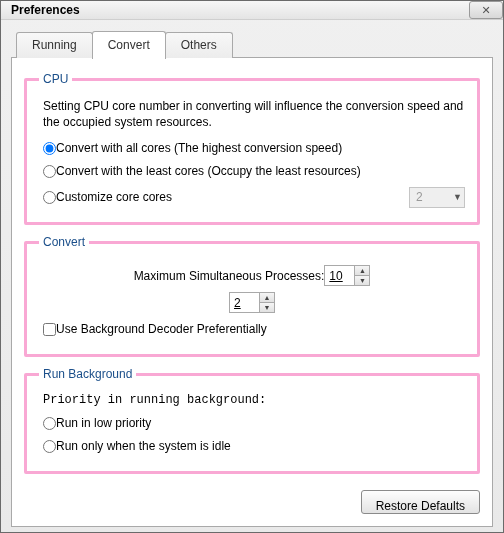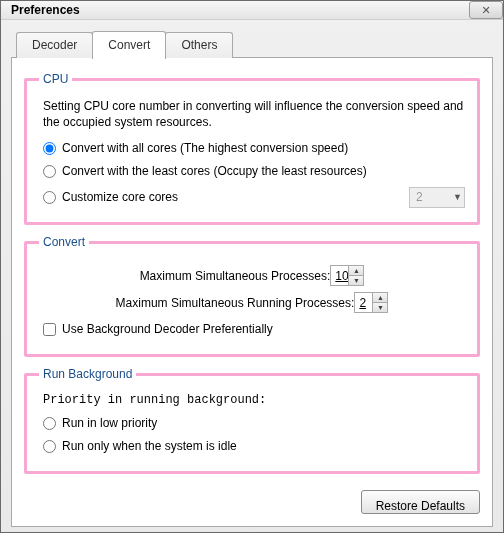--- a/index.html
+++ b/index.html
@@ -101,21 +101,20 @@
     color: #1b4f8a;
     font-size: 12px;
   }
   .desc {
     margin: 2px 0 8px 4px;
     line-height: 1.35;
   }
   .radio-row, .check-row {
     display: flex;
     align-items: center;
-    gap: 6px;
     margin: 3px 0 3px 4px;
     min-height: 20px;
   }
   .radio-row label, .check-row label {
     cursor: default;
   }
   .cpu-row-combo {
     display: flex;
     align-items: center;
     justify-content: space-between;
@@ -138,21 +137,21 @@
     align-items: center;
     justify-content: center;
     margin: 6px 4px;
   }
   .spinner {
     display: flex;
     align-items: stretch;
     height: 21px;
   }
   .spinner input {
-    width: 18px;
+    width: 30px;
     border: 1px solid #a9a9a9;
     border-right: none;
     font: inherit;
     padding: 0 0 0 4px;
     text-decoration: underline;
   }
   .spinner .btns {
     display: flex;
     flex-direction: column;
     width: 16px;
@@ -197,21 +196,21 @@
 <div class="window">
   <div class="titlebar">
     <span class="title">Preferences</span>
     <div class="close-btn">
       <span>✕</span>
     </div>
   </div>
 
   <div class="client">
     <div class="tabstrip">
-      <div class="tab">Decoder</div>
+      <div class="tab">Running</div>
       <div class="tab active">Convert</div>
       <div class="tab">Others</div>
     </div>
 
     <div class="tabpage">
 
       <fieldset class="group">
         <legend>CPU</legend>
         <div class="desc">Setting CPU core number in converting will influence the conversion speed and the occupied system resources.</div>
 
@@ -243,21 +242,20 @@
           <div class="spinner">
             <input value="10" style="">
             <div class="btns">
               <div>▲</div>
               <div>▼</div>
             </div>
           </div>
         </div>
 
         <div class="kv-row">
-          <span>Maximum Simultaneous Running Processes:</span>
           <div class="spinner">
             <input value="2" style="">
             <div class="btns">
               <div>▲</div>
               <div>▼</div>
             </div>
           </div>
         </div>
 
         <div class="check-row">

